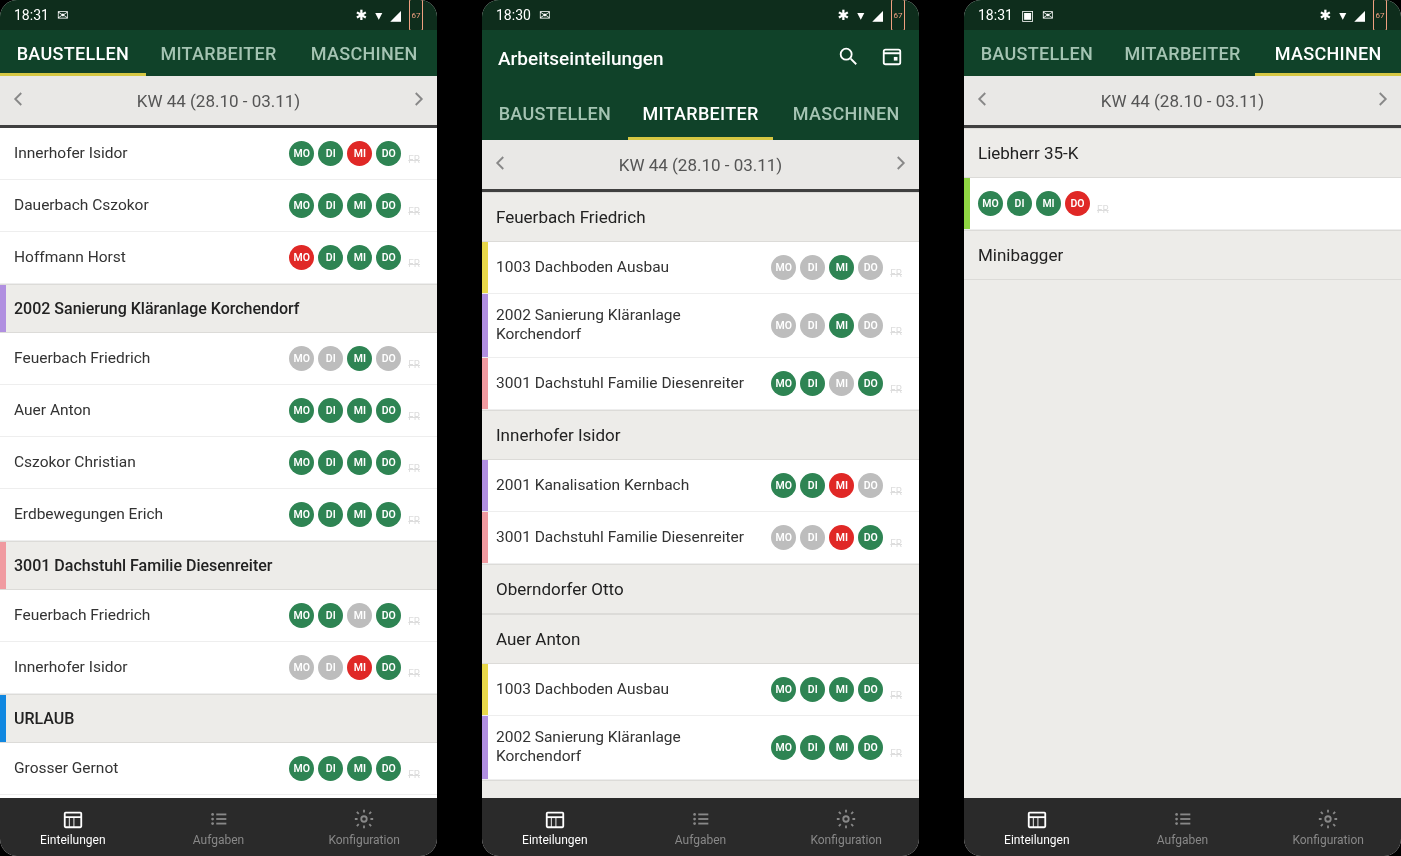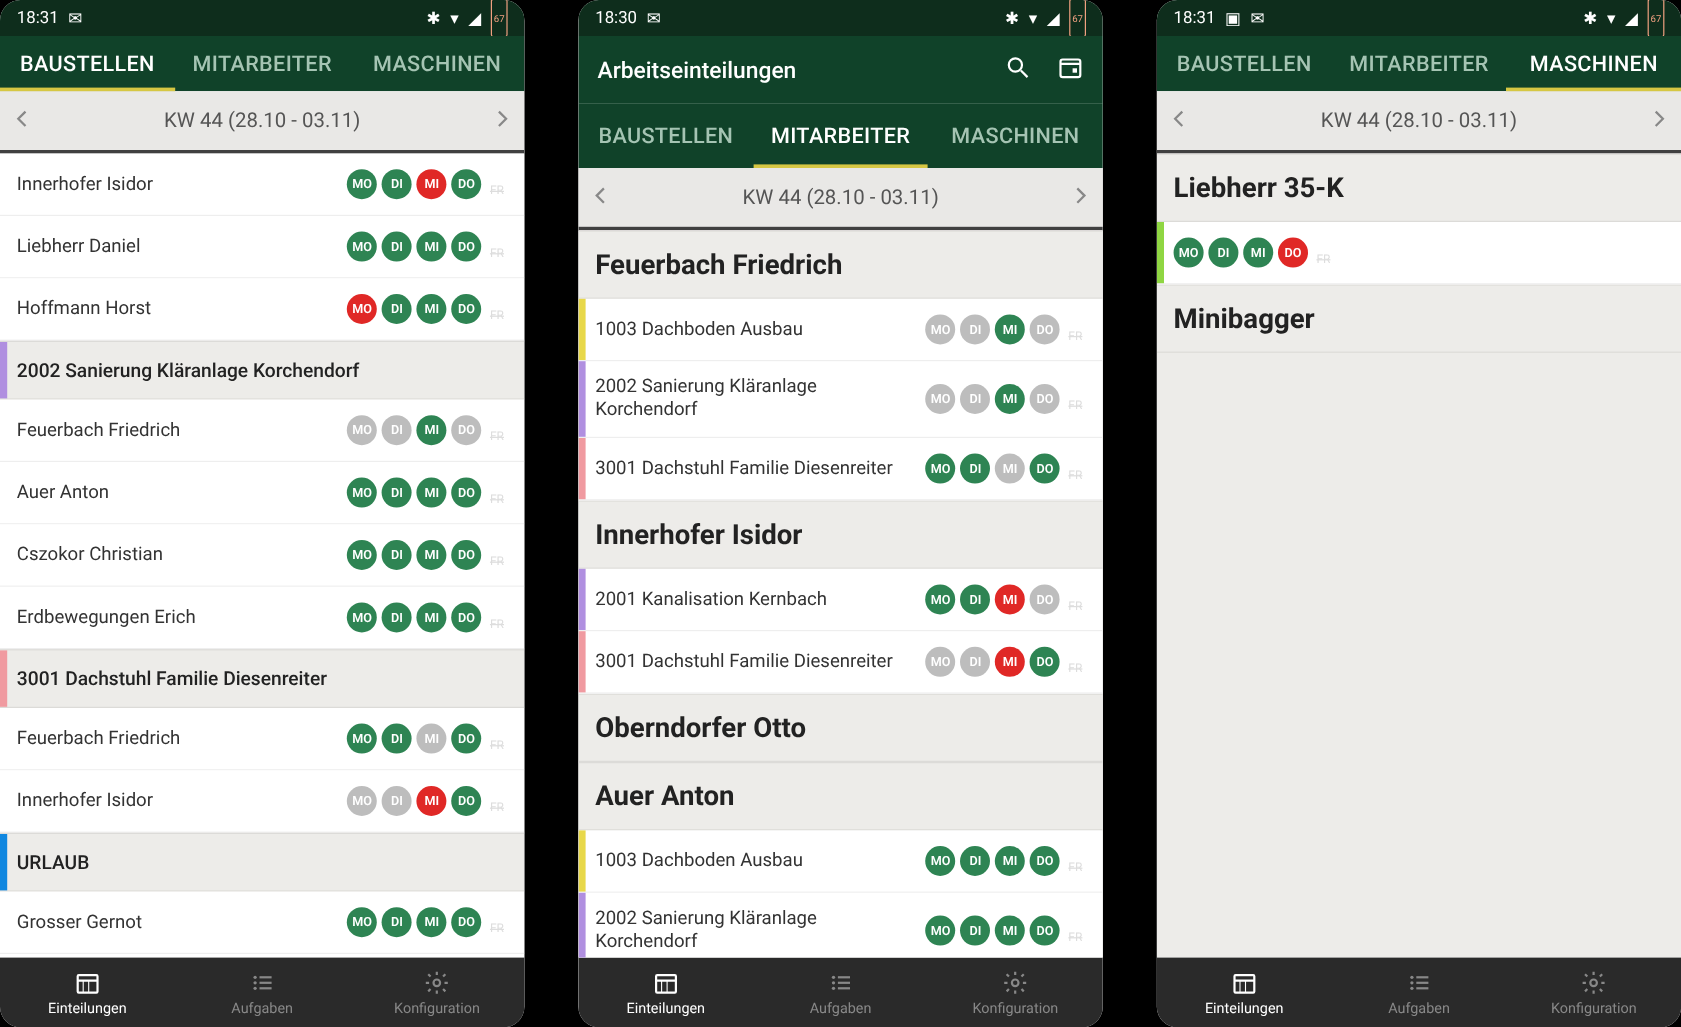--- a/index.html
+++ b/index.html
@@ -134,22 +134,22 @@
   }
   .dchip.g { background: #2e8453; }
   .dchip.r { background: #e02826; }
   .dchip.gray { background: #bdbdbd; }
   .dfaint {
     font-size: 10px; color: #ddd; padding: 0 3px; text-decoration: line-through; margin-top: 12px;
   }
   .sectionplain {
     background: #edece9;
     padding: 14px 14px;
-    font-size: 23px;
-    font-weight: 700;
+    font-size: 17px;
+    font-weight: 400;
     color: #222;
     border-top: 1px solid #dcdbd8;
     border-bottom: 1px solid #dcdbd8;
   }
   .bottombar {
     height: 58px;
     background: #2a2a2a;
     display: flex;
   }
   .bitem {
@@ -202,21 +202,21 @@
         <span class="name">Innerhofer Isidor</span>
         <div class="days">
           <span class="dchip g">MO</span>
           <span class="dchip g">DI</span>
           <span class="dchip r">MI</span>
           <span class="dchip g">DO</span>
           <span class="dfaint">FR</span>
         </div>
       </div>
       <div class="row plainrow">
-        <span class="name">Liebherr Daniel</span>
+        <span class="name">Dauerbach Cszokor</span>
         <div class="days">
           <span class="dchip g">MO</span>
           <span class="dchip g">DI</span>
           <span class="dchip g">MI</span>
           <span class="dchip g">DO</span>
           <span class="dfaint">FR</span>
         </div>
       </div>
       <div class="row plainrow">
         <span class="name">Hoffmann Horst</span>

